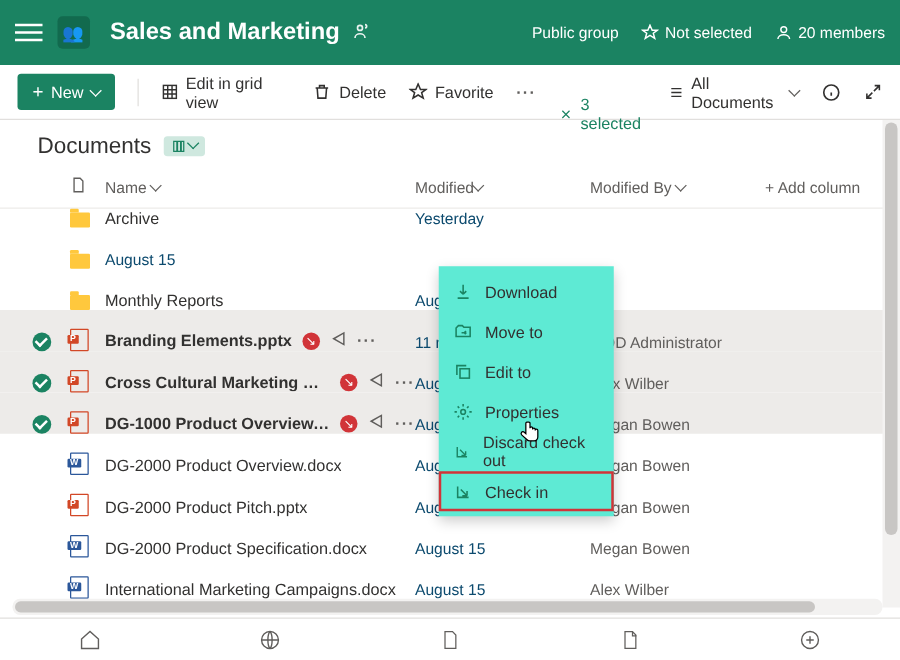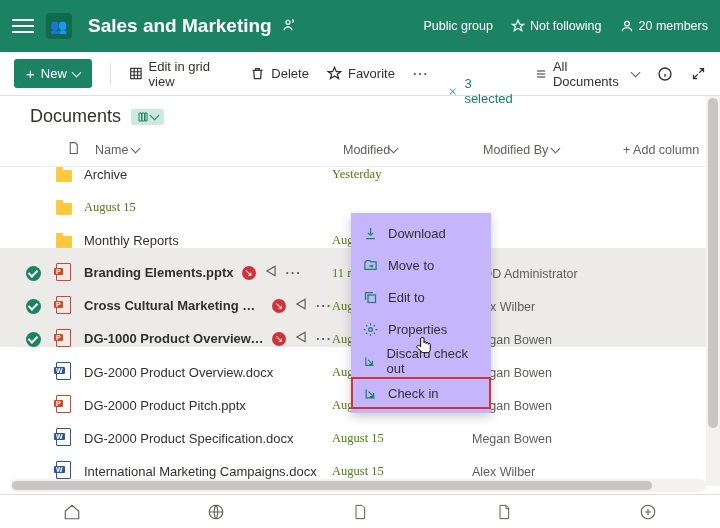--- a/index.html
+++ b/index.html
@@ -17,48 +17,48 @@
   .btn-new { background: #1b8362; color: #fff; border-radius: 3px; padding: 6px 12px; display: flex; align-items: center; gap: 6px; font-size: 13px; cursor: pointer; }
   .vdiv { width: 1px; height: 22px; background: #e1dfdd; }
   .tool-item { display: flex; align-items: center; gap: 6px; color: #323130; cursor: pointer; }
   .tool-item svg, .header svg, .bottombar svg { stroke: currentColor; }
   .toolbar .right { margin-left: auto; display: flex; align-items: center; gap: 18px; }
   .x-sel { color: #1b8362; margin-top: 35px; }
   .lib-head { display: flex; align-items: center; gap: 10px; padding: 10px 30px 6px; }
   .lib-head h2 { font-size: 18px; font-weight: 400; color: #323130; }
   .view-pill { background: #cfe8df; border-radius: 3px; padding: 2px 6px; display: flex; align-items: center; gap: 2px; color: #1b8362; font-size: 11px;}
   .content { position: relative; height: 398px; overflow: hidden; }
-  .colhead { display: flex; align-items: center; height: 34px; font-size: 12.5px; color: #605e5c; padding-left: 37px; border-bottom: 1px solid #edebe9; }
+  .colhead { display: flex; align-items: center; height: 34px; font-size: 12.5px; color: #605e5c; padding-left: 26px; border-bottom: 1px solid #edebe9; }
   .col-sel { width: 30px; }
   .col-ico { width: 28px; }
   .col-name { width: 248px; display:flex; align-items:center; gap:4px;}
   .col-mod { width: 140px; display:flex; align-items:center; gap:0;}
   .col-by { width: 140px; display:flex; align-items:center; gap:4px;}
   .col-add { flex: 1; color:#605e5c; }
   .row { display: flex; align-items: flex-end; height: 33px; padding-left: 26px; }
   .row.selected { background: #edebe9; }
   .row .chk { width: 30px; display:flex; align-items:center;}
   .chk .circle { width: 15px; height: 15px; border-radius: 50%; background: #1b8362; position:relative;}
   .chk .circle::after { content:""; position:absolute; left:4px; top:2px; width:4px; height:7px; border:solid #fff; border-width:0 2px 2px 0; transform:rotate(45deg);}
   .row .ico { width: 28px; display:flex; align-items:center;}
   .row .name { width: 248px; display:flex; align-items:center; gap:8px; white-space:nowrap; overflow:hidden; }
   .row .name .txt { overflow:hidden; text-overflow:ellipsis;}
   .row.selected .name .txt { font-weight:700;}
-  .row .mod { width: 140px; color:#4d7c0f; font-size:12.5px;font-family:Liberation Serif, serif;}
+  .row .mod { width: 140px; color:#0c4a6e; font-size:12.5px;}
   .row .by { width: 140px; color:#605e5c; font-size:12.5px;}
   .red-dot { width:14px; height:14px; border-radius:50%; background:#d13438; color:#fff; font-size:10px; display:flex; align-items:center; justify-content:center; flex-shrink:0;}
   .share-ico, .more-ico { color:#605e5c; flex-shrink:0;}
   .more-ico { letter-spacing:1px; font-weight:bold; cursor:pointer;}
   .folder { width:16px; height:12px; background:#ffc83d; border-radius:1px; position:relative;}
   .folder::before { content:""; position:absolute; top:-3px; left:0; width:7px; height:3px; background:#ffc83d; border-radius:1px 1px 0 0;}
   .file-icon { width:15px; height:18px; border:1px solid; border-radius:1px; position:relative; display:flex; align-items:center; justify-content:center;}
   .file-icon::after { content:attr(data-ext); position:absolute; left:-3px; top:4px; font-size:7px; font-weight:bold; color:#fff; padding:0 2px; border-radius:1px;}
   .f-pptx { border-color:#d24726;} .f-pptx::after{ background:#d24726; content:"P";}
   .f-docx { border-color:#2b579a;} .f-docx::after{ background:#2b579a; content:"W";}
-  .context-menu { position: absolute; left: 351px; top: 80px; width: 140px; background: #c4b5fd; box-shadow: 0 4px 10px rgba(0,0,0,0.2); padding: 4px 0; z-index: 50; }
+  .context-menu { position: absolute; left: 351px; top: 80px; width: 140px; background: #5eead4; box-shadow: 0 4px 10px rgba(0,0,0,0.2); padding: 4px 0; z-index: 50; }
   .cm-item { height: 32px; display: flex; align-items: center; gap: 10px; padding: 0 12px; font-size: 13px; cursor: pointer; color:#323130; }
   .cm-item svg { stroke: #1b8362; fill:none;}
   .cm-item.highlight { outline: 2px solid #d13438; outline-offset: -2px; }
   .cursor-hand { position:absolute; left: 416px; top: 204px; z-index:60; font-size:18px; transform: translate(-2px,-2px);}
   .scroll-v { position:absolute; right:0; top:96px; width:14px; height:390px; background:#f3f2f1;}
   .scroll-v .thumb { width:10px; margin:2px; height:330px; background:#c8c6c4; border-radius:5px;}
   .scroll-h { position:absolute; left:10px; bottom:36px; right:14px; height:13px; background:#f3f2f1; border-radius:6px;}
   .scroll-h .thumb { height:9px; margin:2px; width:640px; background:#c8c6c4; border-radius:5px;}
   .bottombar { position:absolute; bottom:0; left:0; right:0; height:34px; border-top:1px solid #e1dfdd; display:flex; align-items:center; justify-content:space-around; color:#605e5c; background:#fff;}
   .bottombar .bi { cursor:pointer; width:40px; display:flex; justify-content:center;}
@@ -85,21 +85,21 @@
   </span>
   <div class="header-gap"></div>
   <div class="header-right">
     <div class="item">
         <span>Public group</span>
       </div>
     <div class="item">
       <svg width="14" height="14" viewBox="0 0 24 24" fill="none" stroke="#fff" stroke-width="2">
           <path d="M12 2l3 7h7l-5.5 4 2 7L12 16l-6.5 4 2-7L2 9h7z"></path>
         </svg>
-      <span>Not following</span>
+      <span>Not selected</span>
     </div>
     <div class="item">
       <svg width="14" height="14" viewBox="0 0 24 24" fill="none" stroke="#fff" stroke-width="2">
           <circle cx="12" cy="8" r="4"></circle>
           <path d="M4 21c0-4 4-6 8-6s8 2 8 6"></path>
         </svg>
       <span>20 members</span>
     </div>
   </div>
 </div>

